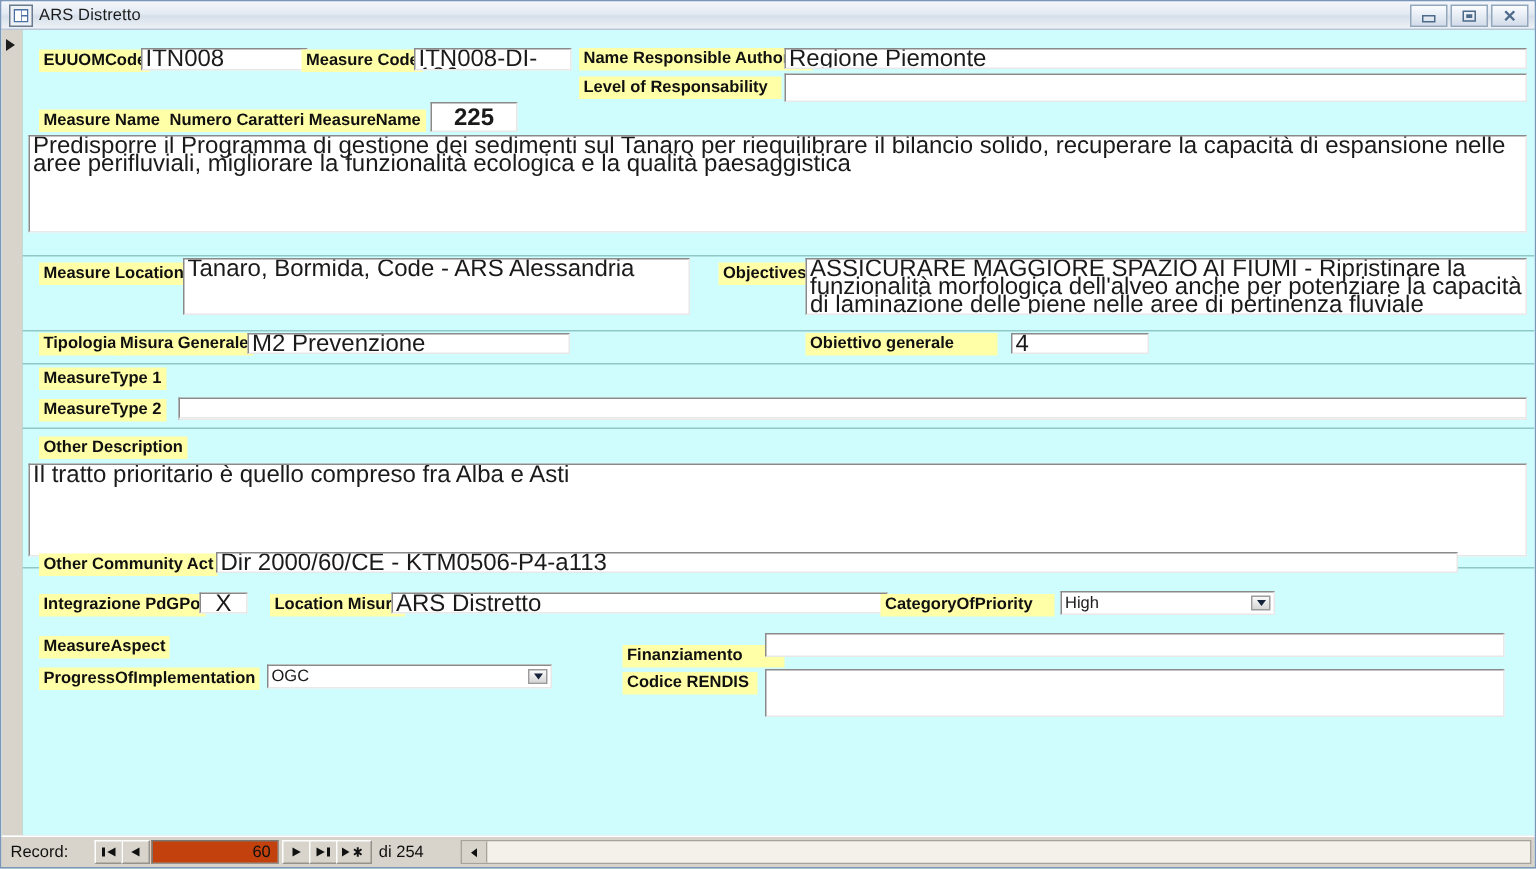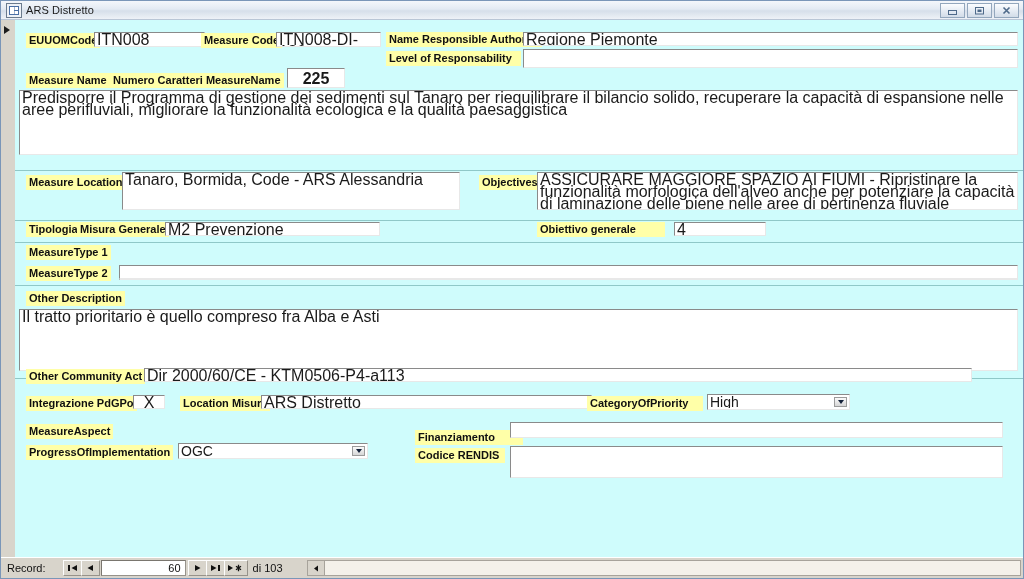--- a/index.html
+++ b/index.html
@@ -100,21 +100,21 @@
   .fld.num{ text-align:center;font-weight:bold;font-size:16px;line-height:17px;}
   .fld.center{text-align:center;}
   .combo{
     position:absolute;
     background:#ffffff;
     border-top:1px solid #8a8a8a;
     border-left:1px solid #8a8a8a;
     border-right:1px solid #e8e8e8;
     border-bottom:1px solid #e8e8e8;
     box-sizing:border-box;
-    font-size:14px;color:#1a1a1a;
+    font-size:11px;color:#1a1a1a;
     padding:1px 2px;
     line-height:12px;
     display:flex;align-items:center;
   }
   .combo .ctext{flex:1;overflow:hidden;white-space:nowrap;}
   .cbtn{
     width:13px;align-self:stretch;margin:1px 0 1px 2px;
     background:linear-gradient(to bottom,#fbfbfb,#e6e6e6 55%,#d6d6d6);
     border:1px solid #9b9b9b;
     display:flex;align-items:center;justify-content:center;
@@ -148,21 +148,21 @@
     border:1px solid #96928a;
     border-top-color:#fdfdfd;border-left-color:#fdfdfd;
     background:#d8d4cb;
     display:flex;align-items:center;justify-content:center;
     margin-right:-1px;
     box-sizing:border-box;
     color:#1a1a1a;
   }
   .recnum{
     width:85px;height:16px;
-    background:#ffffff;
+    background:#c2410c;
     border:1px solid #96928a;
     border-top-color:#7a766f;border-left-color:#7a766f;
     box-sizing:border-box;
     text-align:right;
     padding:1px 4px 0 0;
     font-size:11px;
     margin:15px 2px;
   }
   .oftext{margin-left:6px;}
   .hscroll{
@@ -336,21 +336,21 @@
           <rect x="9" y="2" width="2" height="6" fill="#111"></rect>
         </svg>
     </div>
     <div class="navbtn" style="width:24px;">
       <svg width="20" height="10" viewBox="0 0 20 10">
           <path d="M2 2 L2 8 L7 5 Z" fill="#111"></path>
           <path d="M12.5 1.8 L12.5 8.2 M10 3.2 L15 6.8 M15 3.2 L10 6.8" stroke="#111" stroke-width="1.3"></path>
         </svg>
     </div>
 
-    <span class="oftext">di 103</span>
+    <span class="oftext">di 254</span>
 
     <div class="hscroll">
       <div class="hs-left">
         <svg width="9" height="9" viewBox="0 0 9 9">
             <path d="M6 1.5 L6 7.5 L2 4.5 Z" fill="#111"></path>
           </svg>
       </div>
       <div class="hs-track"></div>
     </div>
   </div>

